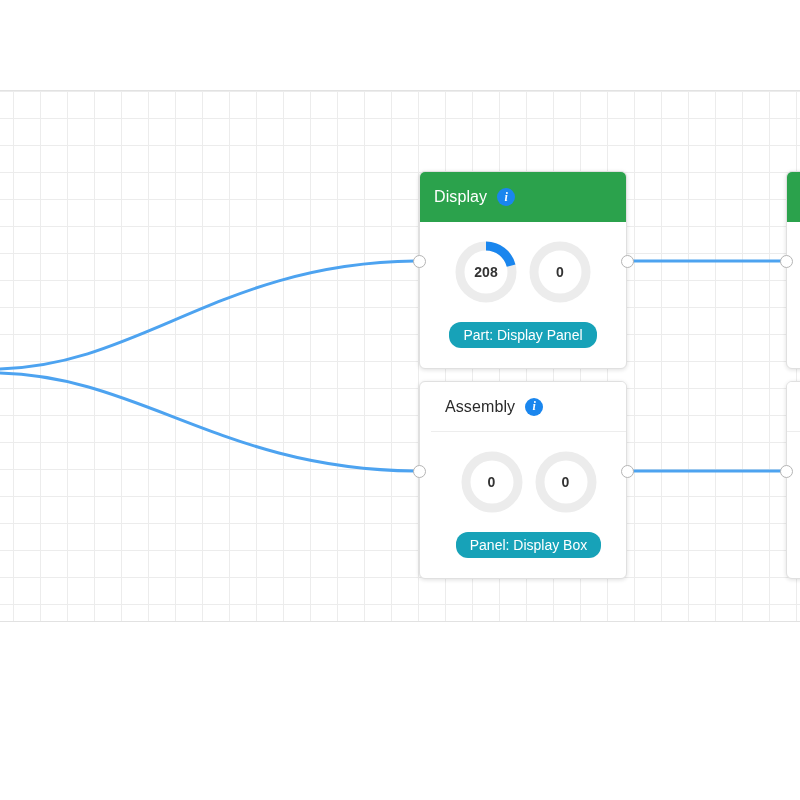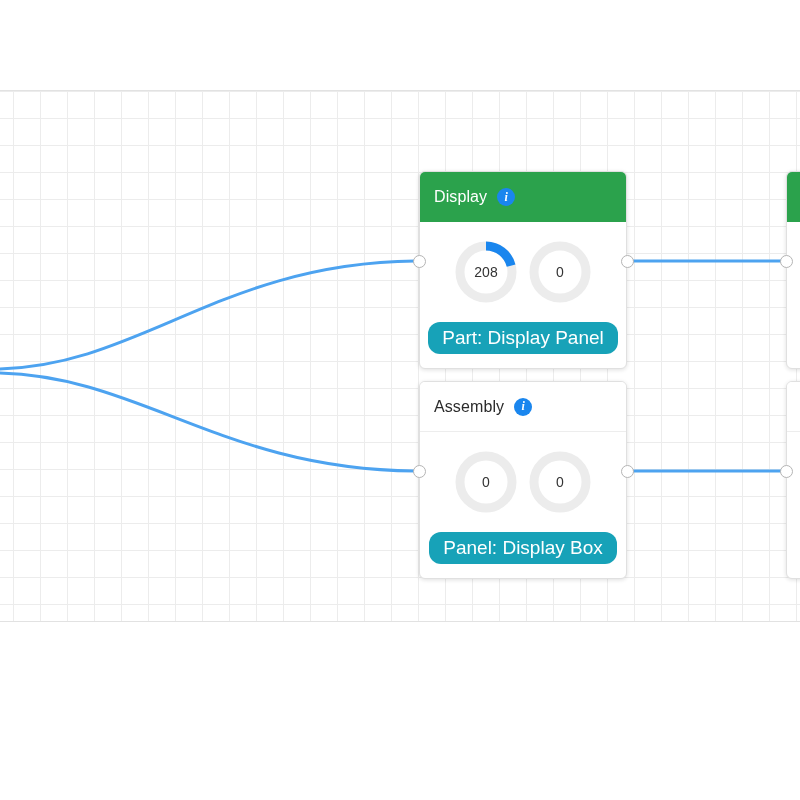--- a/index.html
+++ b/index.html
@@ -117,35 +117,35 @@
   }
   .gauge .gauge-value {
     position: absolute;
     left: 0; top: 0;
     width: 62px;
     height: 62px;
     display: flex;
     align-items: center;
     justify-content: center;
     font-size: 14px;
-    font-weight: normal;
+    font-weight: bold;
     color: #333333;
   }
 
   .node-footer {
     height: 46px;
     display: flex;
     align-items: flex-start;
     justify-content: center;
   }
 
   .part-badge {
     background: #17a2b8;
     color: #ffffff;
-    font-size: 19px;
+    font-size: 14px;
     padding: 5px 14px;
     border-radius: 12px;
     white-space: nowrap;
   }
 
   
   .handle {
     position: absolute;
     width: 13px;
     height: 13px;
@@ -205,21 +205,21 @@
       </div>
 
       <div class="node-footer">
         <span class="part-badge">Part: Display Panel</span>
       </div>
     </div>
 
     <div class="handle" style="left:413px; top:164px;"></div>
     <div class="handle" style="left:621px; top:164px;"></div>
 
-    <div class="node" id="node-assembly" style="left:419px; top:290px; width:208px;">
+    <div class="node" id="node-assembly" style="left:419px; top:290px; width:208px;padding-left:11px;">
 
       <div class="node-header plain">
         <span class="node-title">Assembly</span>
         <span class="info-icon">i</span>
       </div>
 
       <div class="node-body">
 
         <div class="gauge">
           <svg width="62" height="62" viewBox="0 0 62 62">

